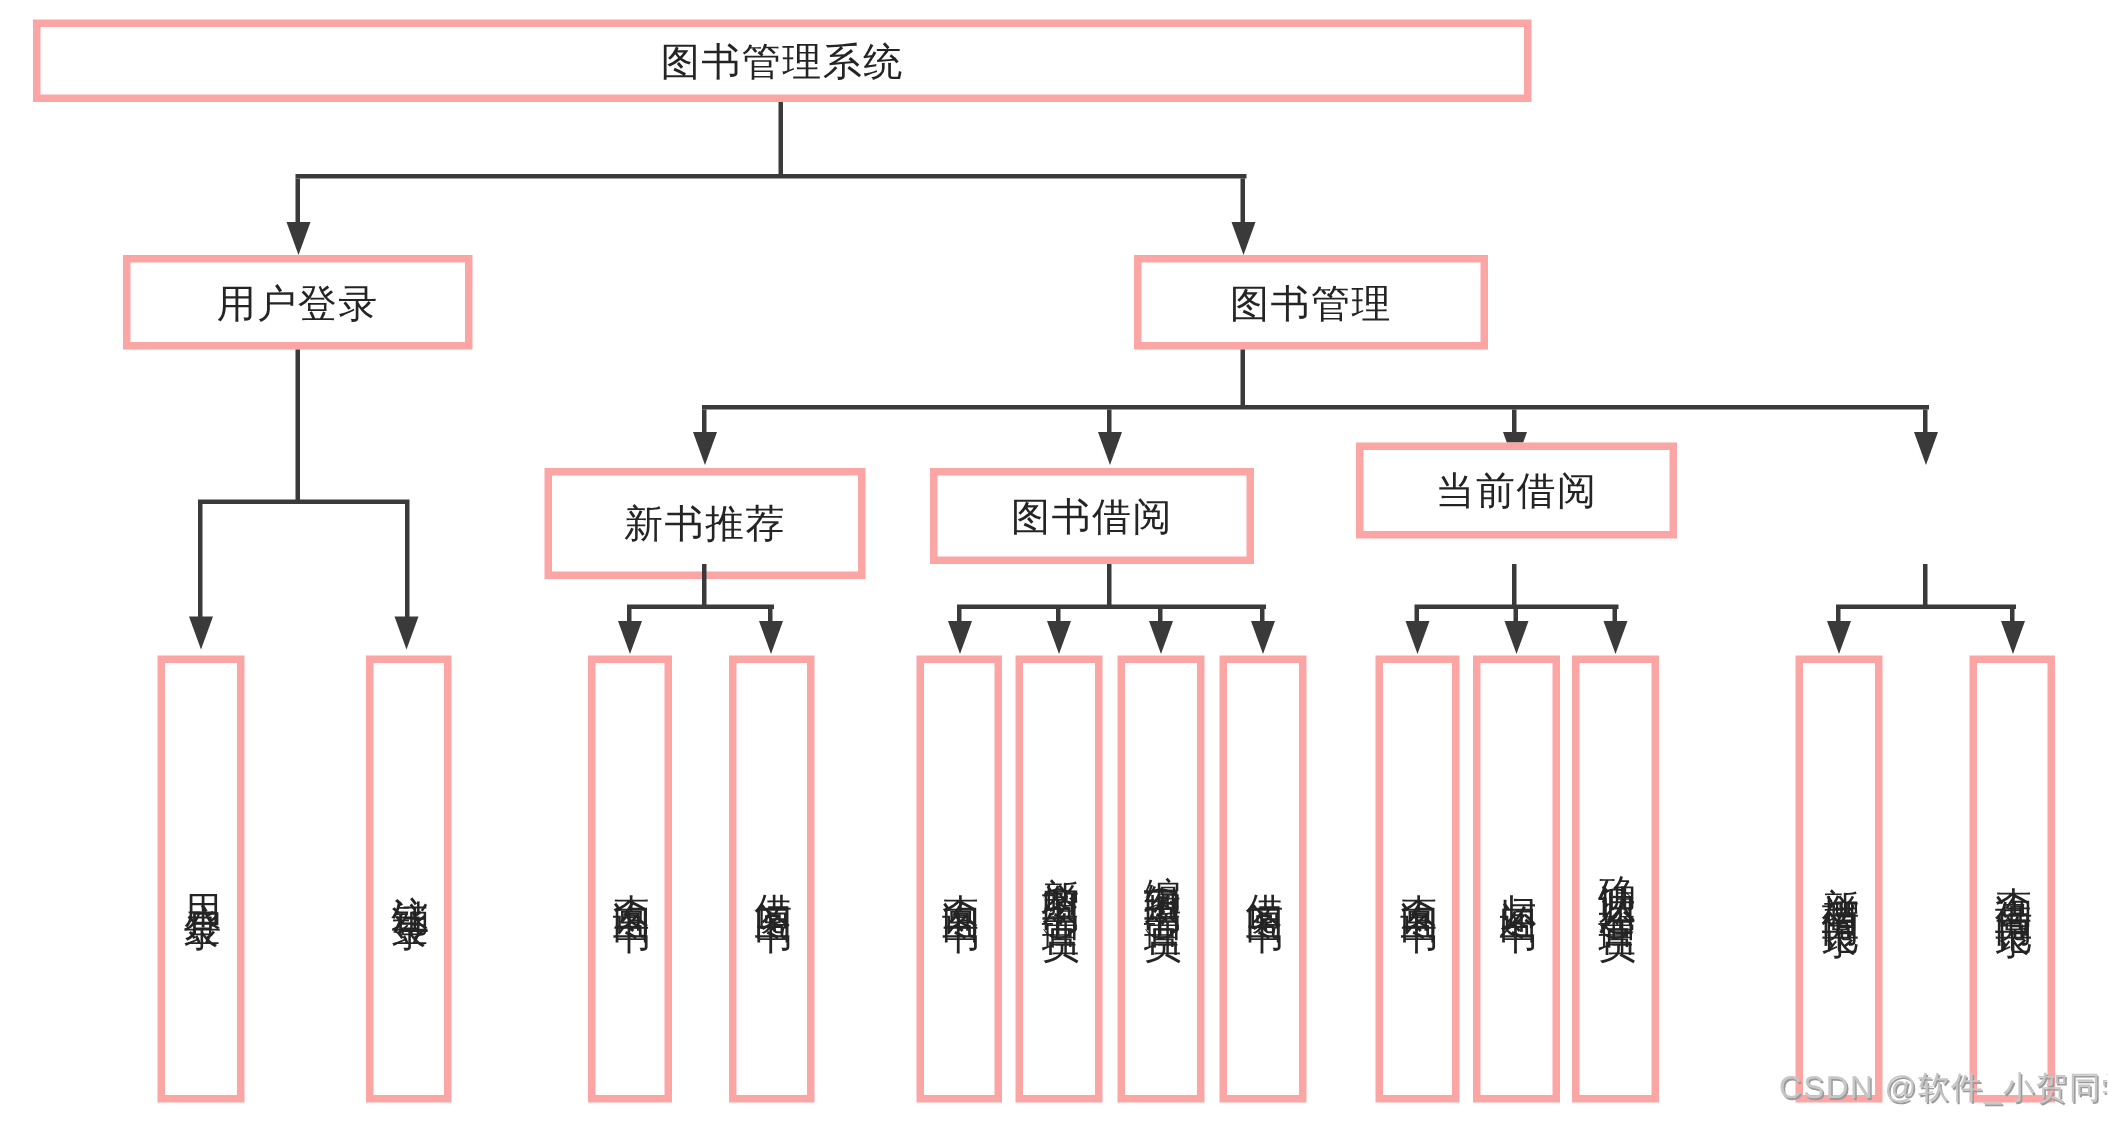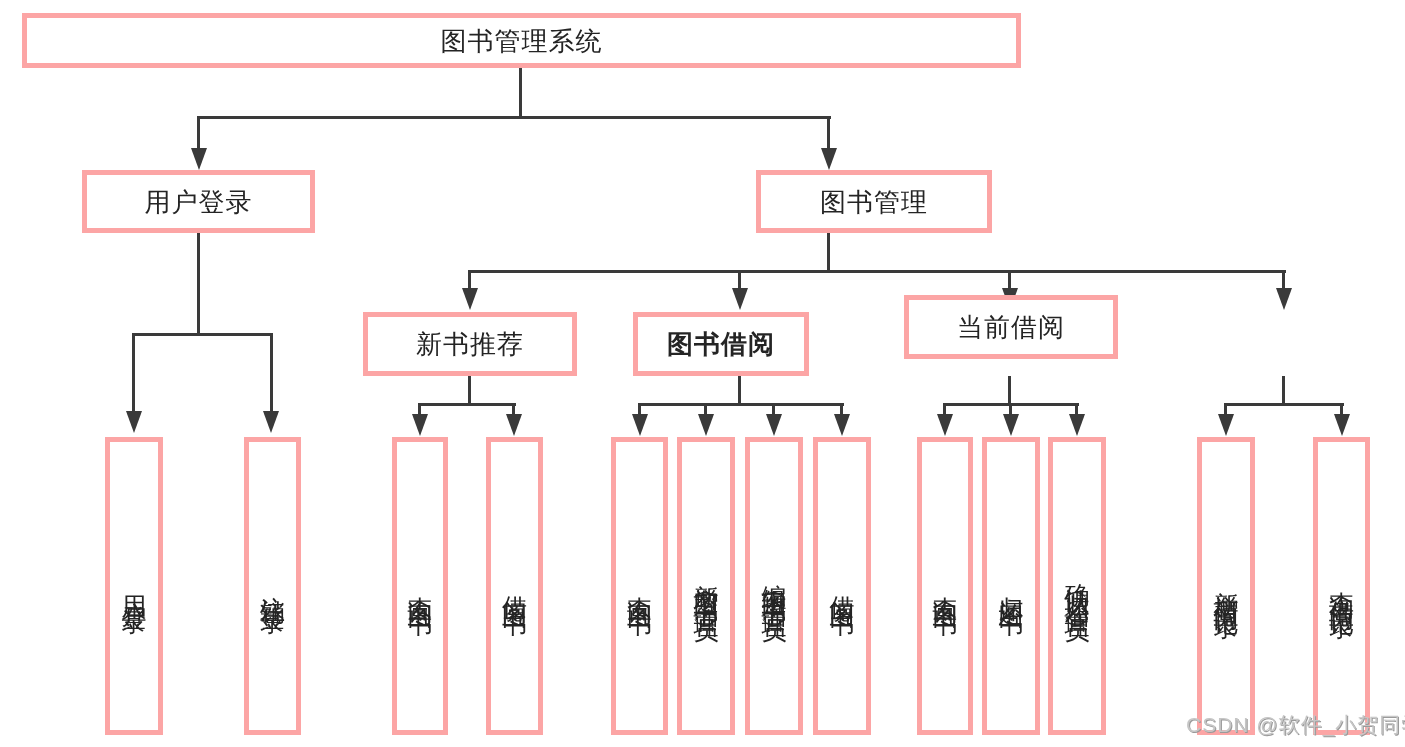--- a/index.html
+++ b/index.html
@@ -57,22 +57,22 @@
   <div class="hl" style="left:468px; top:270px; width:818px;"></div>
   <div class="vl" style="left:468px; top:273px; height:16px;"></div>
   <div class="ah" style="left:462px; top:288px;"></div>
   <div class="vl" style="left:738px; top:273px; height:16px;"></div>
   <div class="ah" style="left:732px; top:288px;"></div>
   <div class="vl" style="left:1008px; top:273px; height:16px;"></div>
   <div class="ah" style="left:1002px; top:288px;"></div>
   <div class="vl" style="left:1282px; top:273px; height:16px;"></div>
   <div class="ah" style="left:1276px; top:288px;"></div>
 
-  <div class="box" style="left:363px; top:312px; width:214px; height:64px;text-align:center;">新书推荐</div>
-  <div class="box" style="left:633px; top:312px; width:176px; height:64px;font-weight:bold;">图书借阅</div>
+  <div class="box" style="left:363px; top:312px; width:214px; height:74px;text-align:center;">新书推荐</div>
+  <div class="box" style="left:620px; top:312px; width:216px; height:64px;">图书借阅</div>
   <div class="box" style="left:904px; top:295px; width:214px; height:64px;">当前借阅</div>
 
   <div class="vl" style="left:468px; top:376px; height:28px;"></div>
   <div class="hl" style="left:418px; top:403px; width:98px;"></div>
   <div class="vl" style="left:738px; top:376px; height:28px;"></div>
   <div class="hl" style="left:638px; top:403px; width:206px;"></div>
   <div class="vl" style="left:1008px; top:376px; height:28px;"></div>
   <div class="hl" style="left:943px; top:403px; width:136px;"></div>
   <div class="vl" style="left:1282px; top:376px; height:28px;"></div>
   <div class="hl" style="left:1224px; top:403px; width:120px;"></div>

